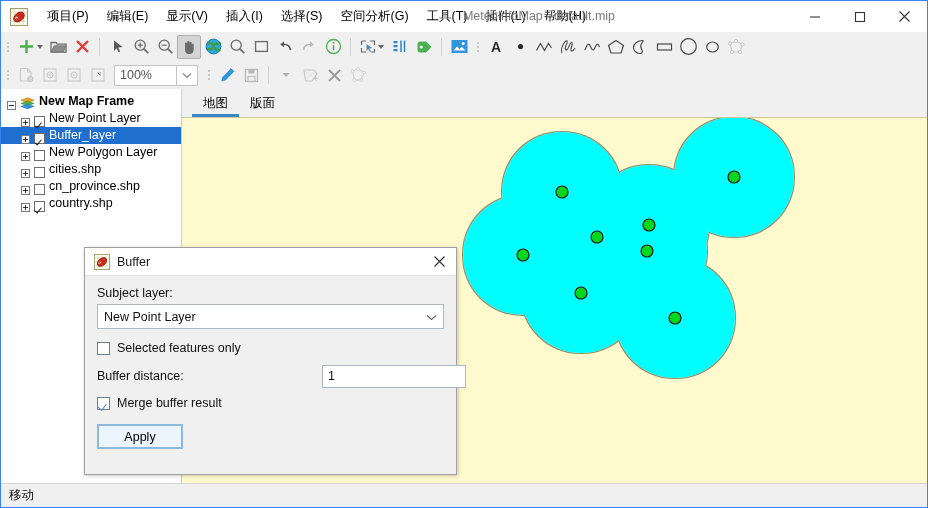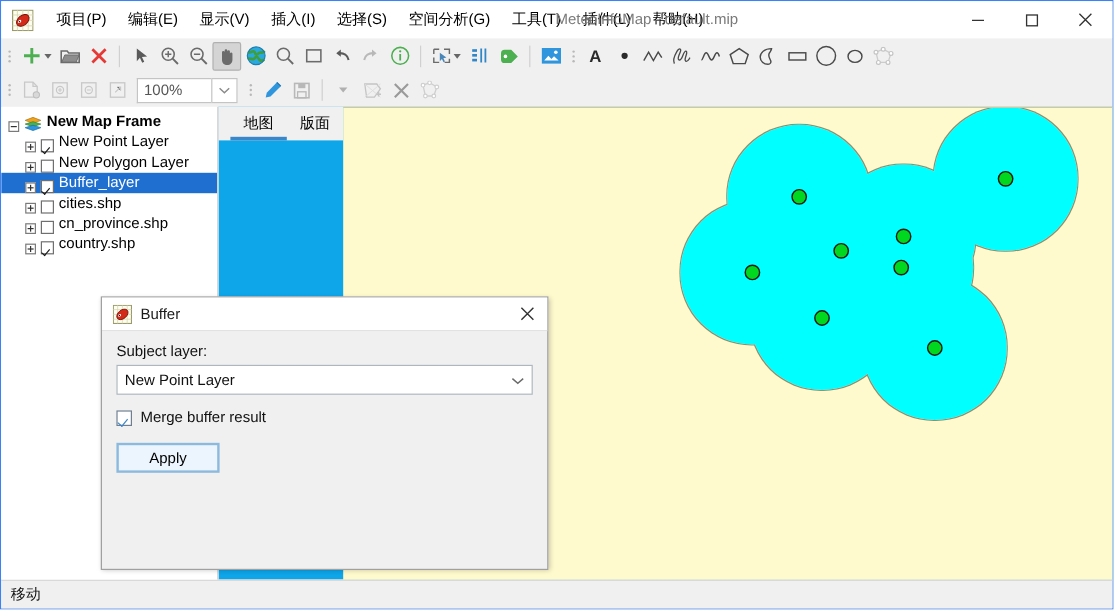--- a/index.html
+++ b/index.html
@@ -212,23 +212,23 @@
     width: 15px; height: 13px;
     flex: none; margin-right: 4px;
     position: relative;
   }
   .tree-label { line-height: 17px; }
 
   
   .mappanel {
     flex: 1;
     display: flex;
-    flex-direction: row;
+    flex-direction: column;
     min-width: 0;
-    background: #0ea5e9;
+    background: #1d4ed8;
   }
   .tabstrip {
     height: 28px;
     display: flex;
     align-items: flex-end;
     background: #f0f0f0;
     flex: none;
     padding-left: 10px;
   }
   .tab {
@@ -734,30 +734,30 @@
         </span>
         <span class="tree-label">New Map Frame</span>
       </div>
 
       <div class="tree-row child">
         <span class="expander plus"></span>
         <span class="chk on"></span>
         <span class="tree-label">New Point Layer</span>
       </div>
 
+      <div class="tree-row child selected">
+        <span class="expander plus"></span>
+        <span class="chk on"></span>
+        <span class="tree-label">Buffer_layer</span>
+      </div>
+
       <div class="tree-row child">
         <span class="expander plus"></span>
         <span class="chk"></span>
         <span class="tree-label">New Polygon Layer</span>
-      </div>
-
-      <div class="tree-row child selected">
-        <span class="expander plus"></span>
-        <span class="chk on"></span>
-        <span class="tree-label">Buffer_layer</span>
       </div>
 
       <div class="tree-row child">
         <span class="expander plus"></span>
         <span class="chk"></span>
         <span class="tree-label">cities.shp</span>
       </div>
 
       <div class="tree-row child">
         <span class="expander plus"></span>
@@ -845,21 +845,29 @@
       <div class="fieldlabel">Subject layer:</div>
       <div class="combo">
         <span>New Point Layer</span>
         <span>
           <svg width="11" height="7" viewBox="0 0 11 7">
               <path d="M1 1.5L5.5 5.5L10 1.5" stroke="#6a6a6a" stroke-width="1.2" fill="none"></path>
             </svg>
         </span>
       </div>
 
-
+      <div class="cbrow">
+        <span class="cb"></span>
+        <span>Selected features only</span>
+      </div>
+
+      <div class="distrow">
+        <span class="fieldlabel">Buffer distance:</span>
+        <input class="distinput" type="text" value="1" style="">
+      </div>
 
       <div class="cbrow">
         <span class="cb on"></span>
         <span>Merge buffer result</span>
       </div>
 
       <div class="applyrow">
         <button class="apply-btn">Apply</button>
       </div>
     </div>

